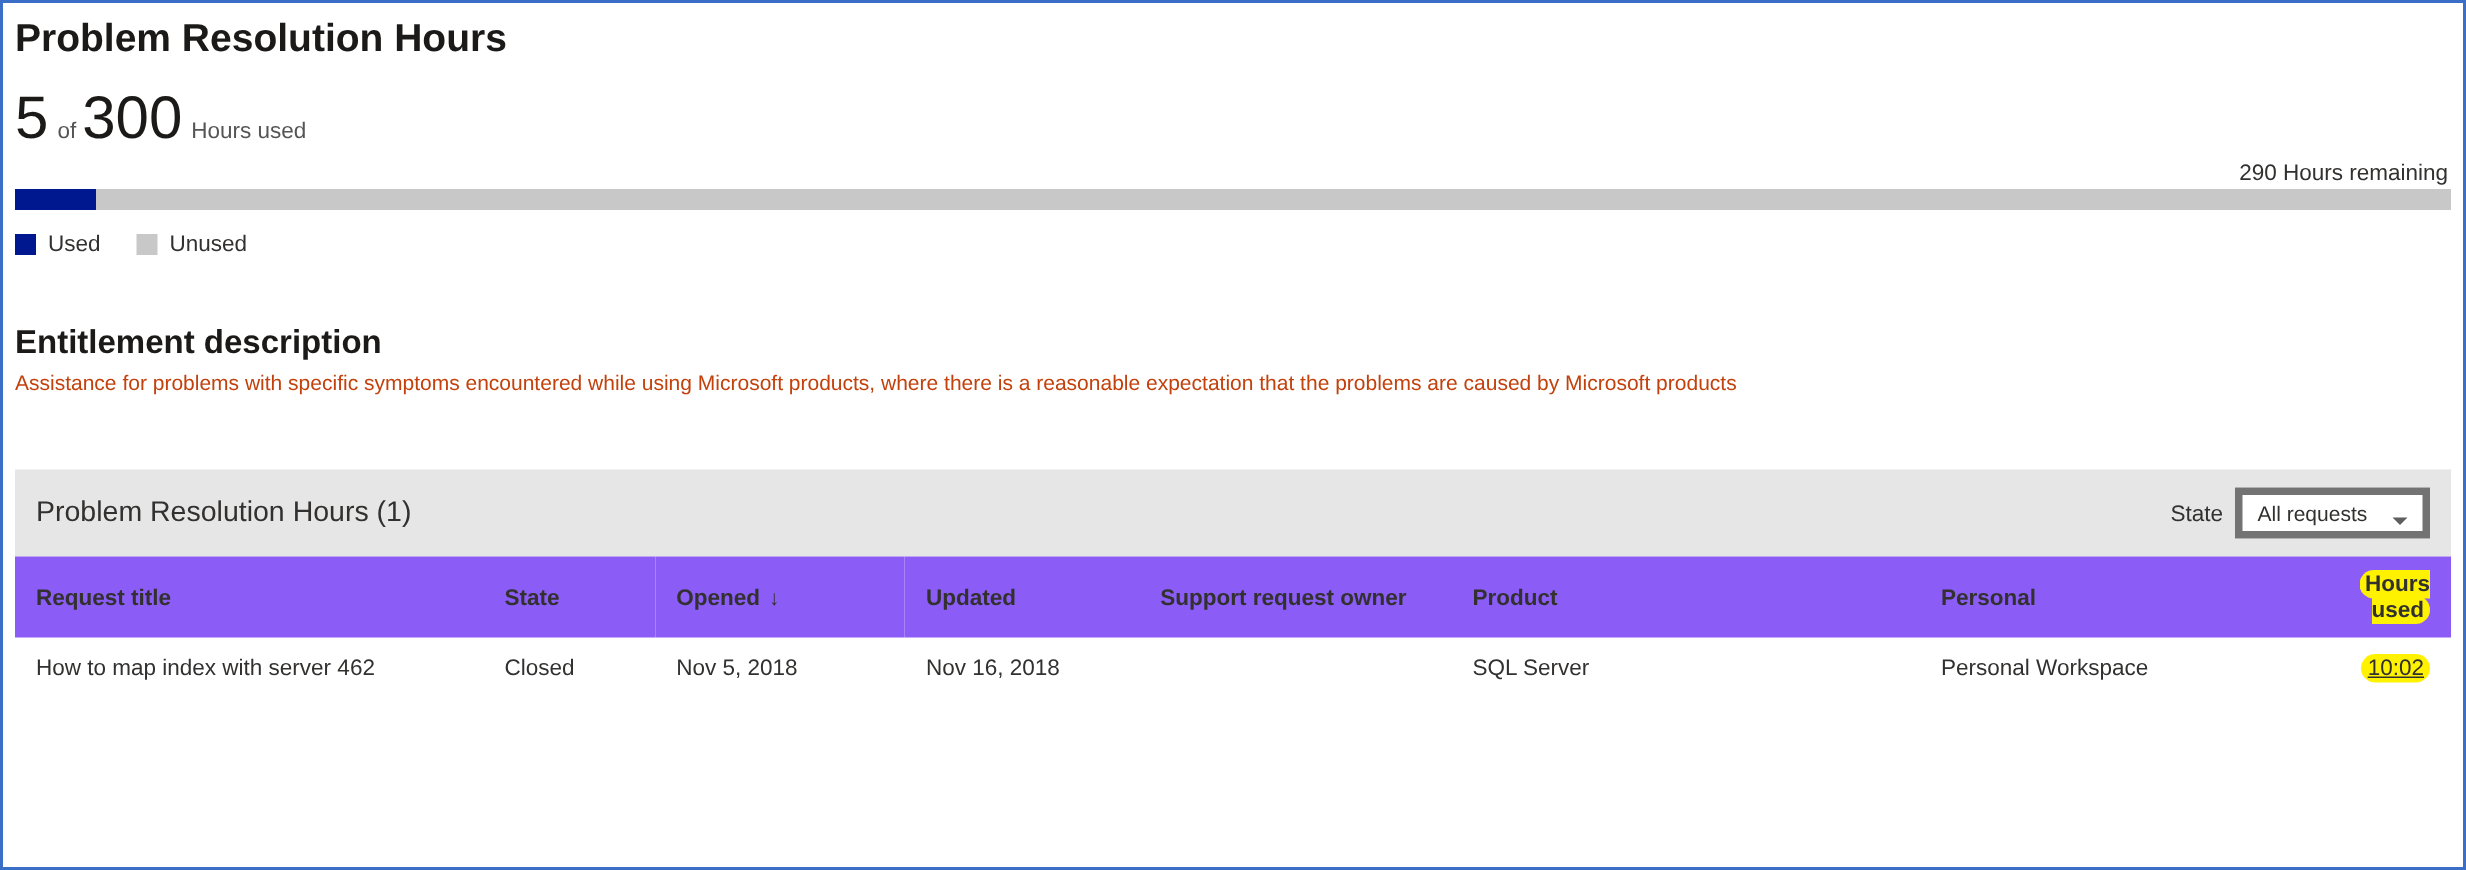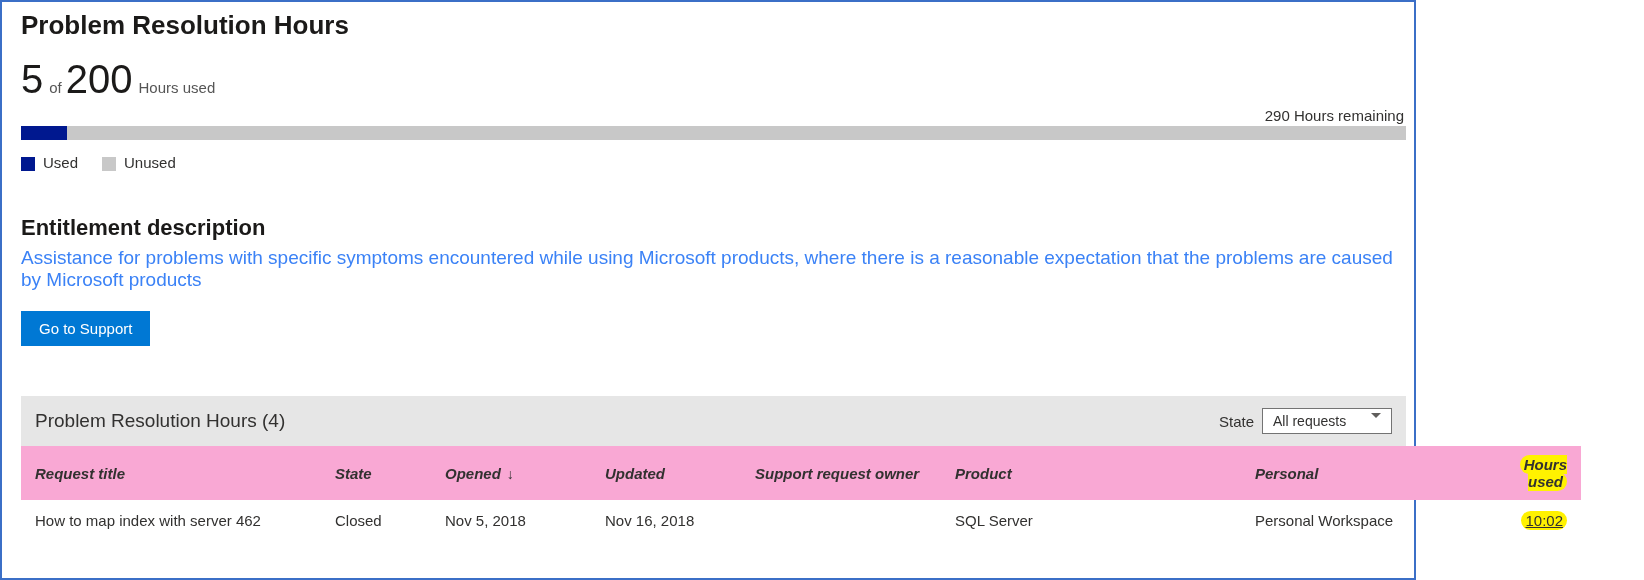--- a/index.html
+++ b/index.html
@@ -4,24 +4,24 @@
 <style>
   * { box-sizing: border-box; }
   html, body {
     margin: 0;
     padding: 0;
     font-family: "Segoe UI", Arial, sans-serif;
     background: #fff;
     color: #323130;
   }
   .frame {
-    width: 1416px;
+    width: 1644px;
     height: 580px;
     border: 2px solid #3b6fc7;
-    padding: 6px 8px 0 19px;
+    padding: 6px 8px 0 8px;
     position: relative;
   }
   .title {
     font-size: 26px;
     font-weight: 600;
     color: #1b1a19;
     margin-top: 2px;
   }
   .subtitle {
     font-size: 15px;
@@ -79,22 +79,22 @@
   }
   .swatch.used { background: #00188f; }
   .swatch.unused { background: #c8c8c8; }
   .section-h {
     font-size: 22px;
     font-weight: 600;
     color: #1b1a19;
     margin-top: 44px;
   }
   .section-text {
-    font-size: 19px;
-    color: #3b82f6;
+    font-size: 14px;
+    color: #c2410c;
     margin-top: 6px;
   }
   .btn-primary {
     display: inline-block;
     margin-top: 20px;
     background: #0078d4;
     color: #fff;
     font-size: 15px;
     padding: 9px 18px;
     border: none;
@@ -116,49 +116,48 @@
     font-weight: 400;
     color: #323130;
   }
   .state-filter {
     display: flex;
     align-items: center;
     gap: 8px;
     font-size: 15px;
   }
   .dropdown {
-    border: 1px solid #737373;
+    border: 5px solid #737373;
     background: #fff;
     padding: 4px 10px;
     width: 130px;
     display: flex;
     justify-content: space-between;
-    align-items: flex-start;
+    align-items: flex-end;
     cursor: pointer;
     font-size: 14px;
   }
   .chevron {
     width: 0; height: 0;
     border-left: 5px solid transparent;
     border-right: 5px solid transparent;
     border-top: 5px solid #605e5c;
   }
   table {
     width: 100%;
     border-collapse: collapse;
     table-layout: fixed;
   }
   thead th {
-    background: #f9a8d4;
+    background: #8b5cf6;
     text-align: left;
     font-weight: 600;
     font-size: 15px;
     color: #323130;
     padding: 10px 14px;
-    font-style: italic;
   }
   tbody td {
     font-size: 15px;
     padding: 12px 14px;
     vertical-align: top;
     color: #323130;
   }
   .col-title   { width: 300px; }
   .col-state   { width: 110px; }
   .col-opened  { width: 160px; }
@@ -186,46 +185,45 @@
 </head>
 <body>
 
 <div class="frame">
 
   <div class="title">Problem Resolution Hours</div>
 
   <div class="hours-row">
     <span class="hours-big">5</span>
     <span class="hours-small">of</span>
-    <span class="hours-big">200</span>
+    <span class="hours-big">300</span>
     <span class="hours-small">Hours used</span>
   </div>
 
   <div class="remaining">290 Hours remaining</div>
 
   <div class="bar-wrap">
     <div class="bar-used" style="width:3.33%"></div>
   </div>
 
   <div class="legend">
     <span>
       <span class="swatch used"></span><span>Used</span>
     </span>
     <span>
       <span class="swatch unused"></span><span>Unused</span>
     </span>
   </div>
 
   <div class="section-h">Entitlement description</div>
   <div class="section-text">Assistance for problems with specific symptoms encountered while using Microsoft products, where there is a reasonable expectation that the problems are caused by Microsoft products</div>
-  <button class="btn-primary">Go to Support</button>
 
   <div class="table-panel">
     <div class="table-header-bar">
-      <div class="table-title">Problem Resolution Hours (4)</div>
+      <div class="table-title">Problem Resolution Hours (1)</div>
       <div class="state-filter">
         <span>State</span>
         <div class="dropdown">
           <span>All requests</span>
           <span class="chevron"></span>
         </div>
       </div>
     </div>
 
     <table>

